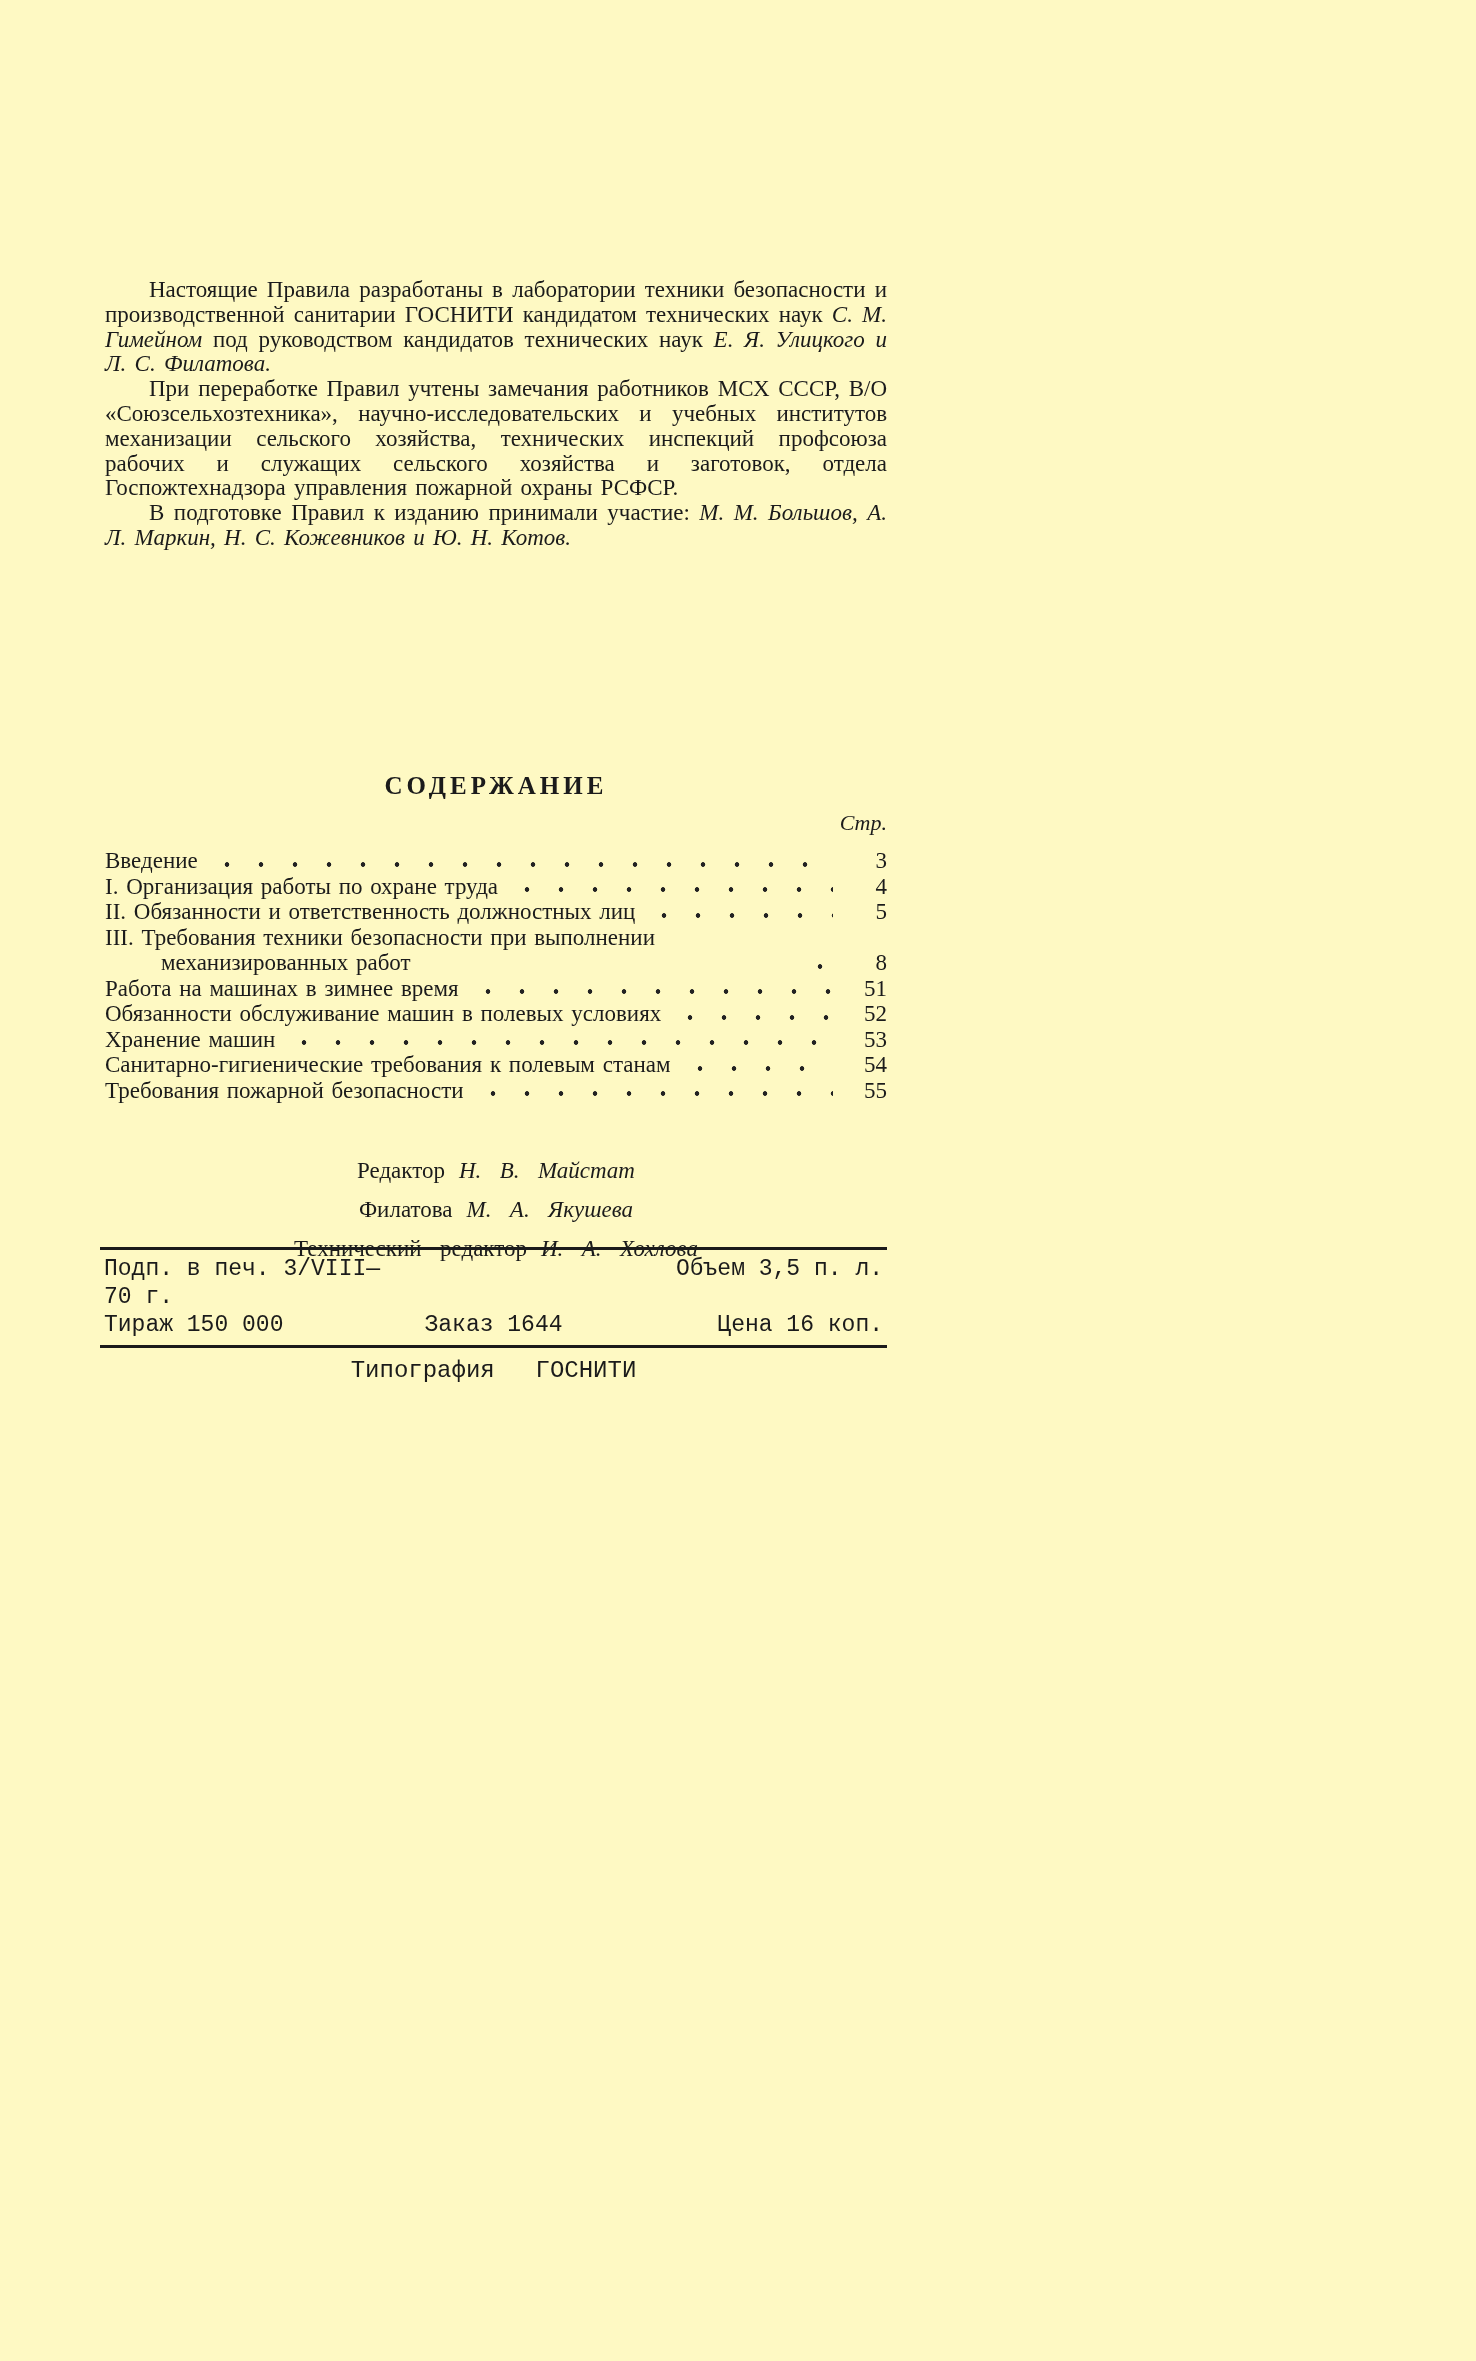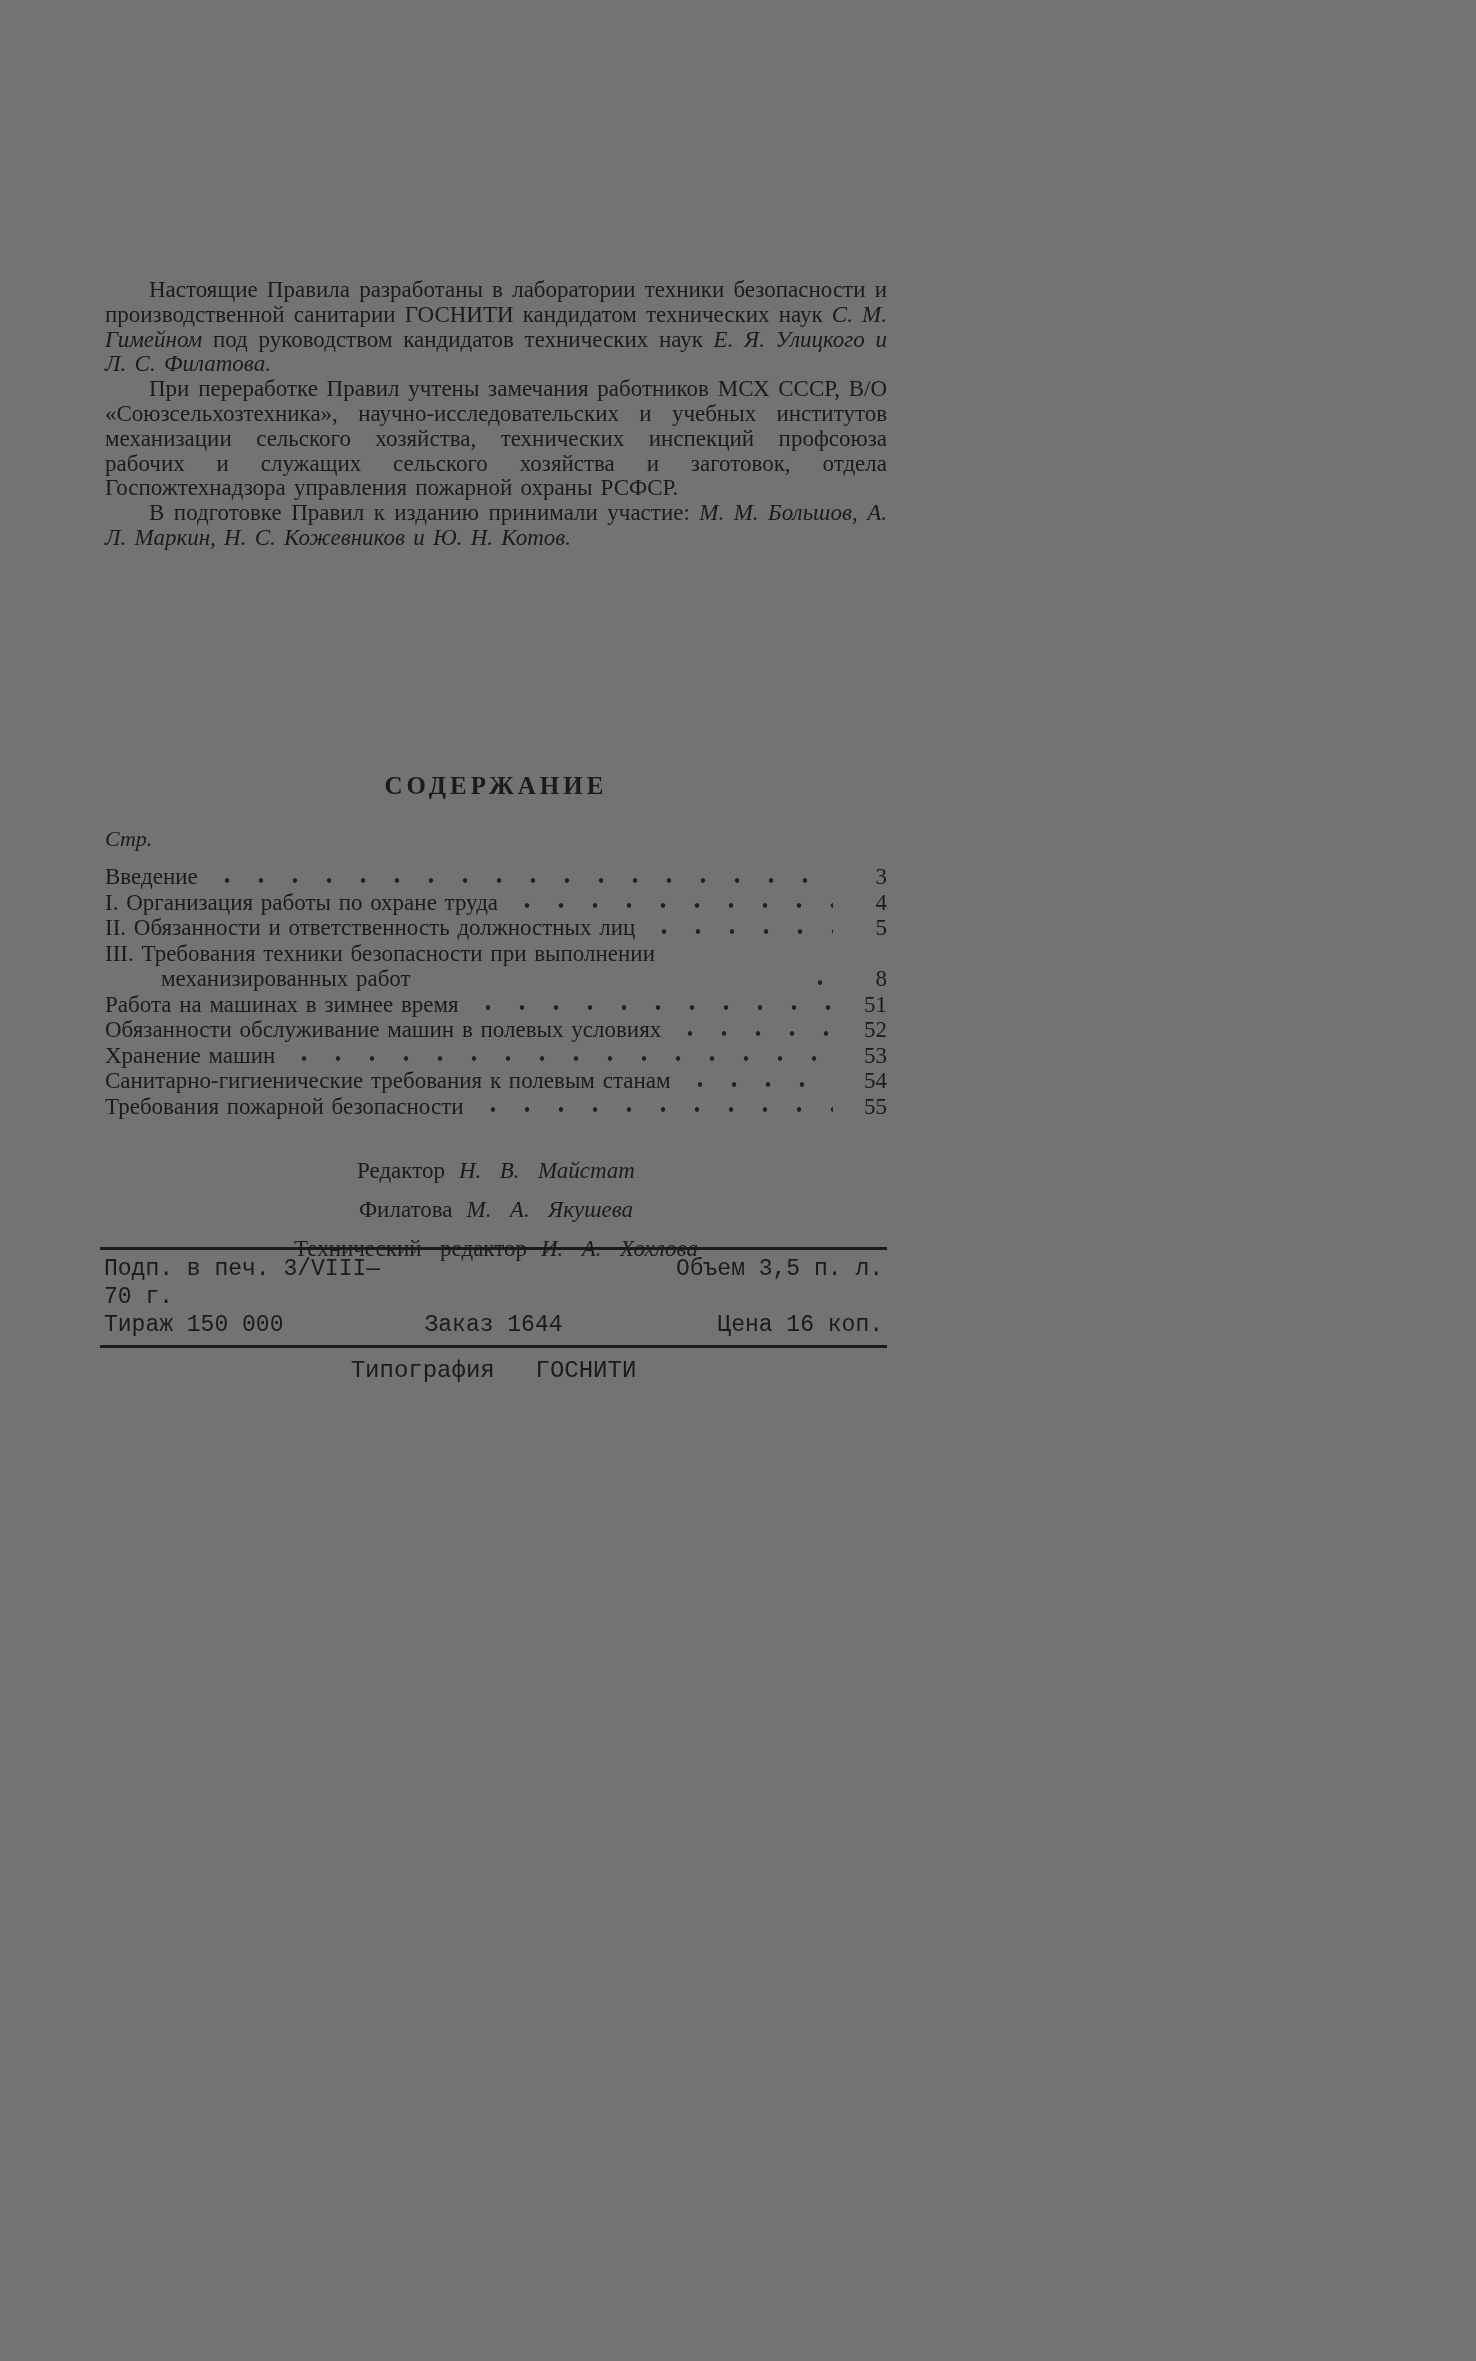--- a/index.html
+++ b/index.html
@@ -11,21 +11,21 @@
     width: 1476px;
     height: 2361px;
     position: relative;
     font-family: "Liberation Serif", serif;
     color: #1b1b1b;
     -webkit-font-smoothing: antialiased;
   }
   .page {
     position: absolute;
     inset: 0;
-    background: #737373;
+    background: #fef9c3;
   }
   
   .text-block {
     position: absolute;
     top: 278px;
     left: 105px;
     width: 782px;
     font-size: 23px;
     line-height: 24.8px;
     text-align: justify;
@@ -47,22 +47,23 @@
     font-size: 23px;
   }
   .toc-title {
     margin: 0;
     text-align: center;
     font-size: 25px;
     font-weight: bold;
     letter-spacing: 4px;
   }
   .toc-page-col {
+    text-align: right;
     font-style: italic;
-    margin-top: 26px;
+    margin-top: 10px;
     font-size: 22px;
   }
   .toc-list {
     margin-top: 12px;
   }
   .toc-row {
     display: flex;
     align-items: flex-end;
     line-height: 25.5px;
   }

